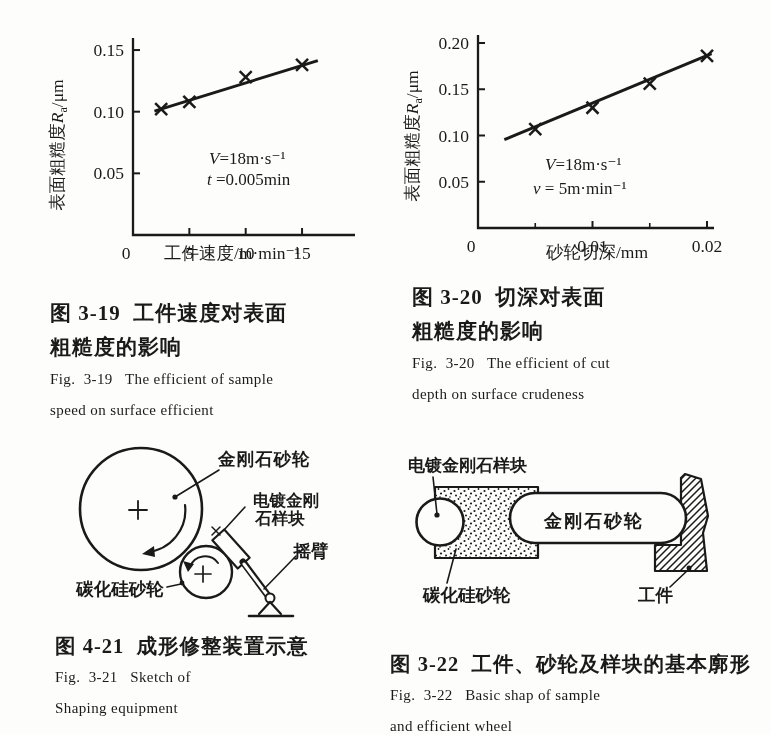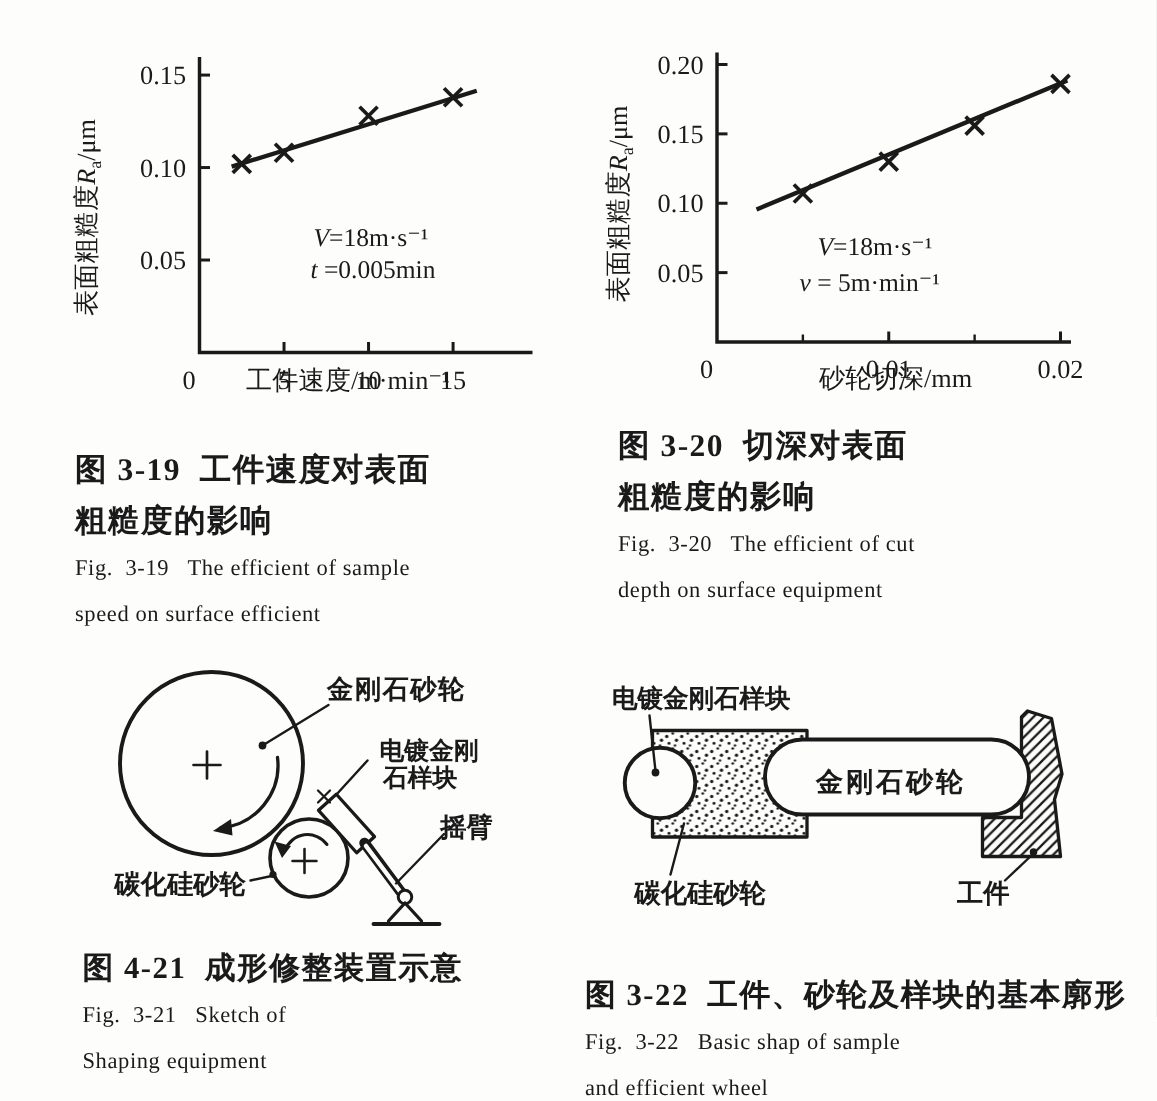--- a/index.html
+++ b/index.html
@@ -84,21 +84,21 @@
     <div class="cap-line zh">图 3-19  工件速度对表面</div>
     <div class="cap-line zh">粗糙度的影响</div>
     <div class="cap-line en">Fig.  3-19   The efficient of sample</div>
     <div class="cap-line en">speed on surface efficient</div>
   </div>
 
   <div class="cap" style="left:412px;top:280px;width:330px;">
     <div class="cap-line zh">图 3-20  切深对表面</div>
     <div class="cap-line zh">粗糙度的影响</div>
     <div class="cap-line en">Fig.  3-20   The efficient of cut</div>
-    <div class="cap-line en">depth on surface equipment</div>
+    <div class="cap-line en">depth on surface crudeness</div>
   </div>
 
   <svg style="left:30px;top:438px;" width="350" height="192" viewBox="0 0 350 192" stroke-linecap="round" stroke-linejoin="round">
 
     <circle cx="111" cy="71" r="61" fill="none" stroke="#1a1a1a" stroke-width="2.6"></circle>
     <path d="M99,72 H117 M108,63 V81" stroke="#1a1a1a" stroke-width="1.8" fill="none"></path>
     <path d="M155,67 A42,42 0 0 1 117,114" fill="none" stroke="#1a1a1a" stroke-width="2.2"></path>
     <polygon points="112,116 124,108 125,119" fill="#1a1a1a"></polygon>
 
     <circle cx="176" cy="134" r="26" fill="#fdfdfc" stroke="#1a1a1a" stroke-width="2.4"></circle>

